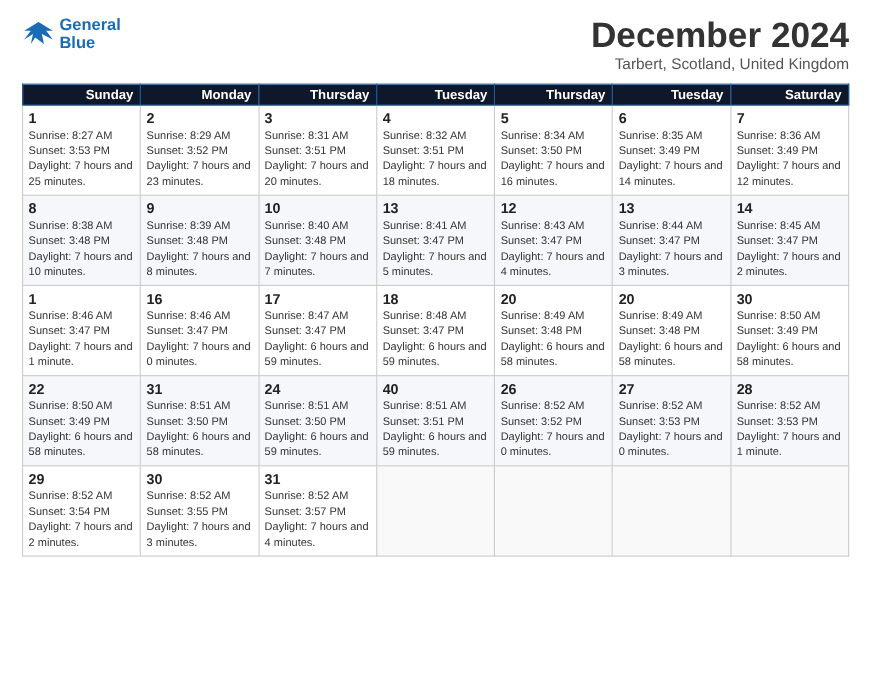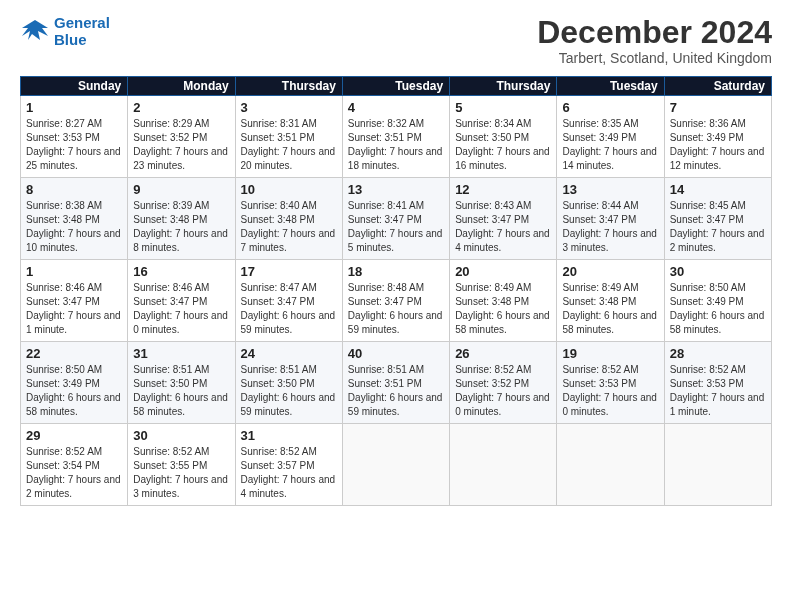--- a/index.html
+++ b/index.html
@@ -235,21 +235,21 @@
           </td>
           <td>
             <span class="day-num">40</span>
             <div class="day-info">Sunrise: 8:51 AM<br>Sunset: 3:51 PM<br>Daylight: 6 hours and 59 minutes.</div>
           </td>
           <td>
             <span class="day-num">26</span>
             <div class="day-info">Sunrise: 8:52 AM<br>Sunset: 3:52 PM<br>Daylight: 7 hours and 0 minutes.</div>
           </td>
           <td>
-            <span class="day-num">19</span>
+            <span class="day-num">27</span>
             <div class="day-info">Sunrise: 8:52 AM<br>Sunset: 3:53 PM<br>Daylight: 7 hours and 0 minutes.</div>
           </td>
           <td>
             <span class="day-num">28</span>
             <div class="day-info">Sunrise: 8:52 AM<br>Sunset: 3:53 PM<br>Daylight: 7 hours and 1 minute.</div>
           </td>
         </tr>
         <tr>
           <td>
             <span class="day-num">29</span>

